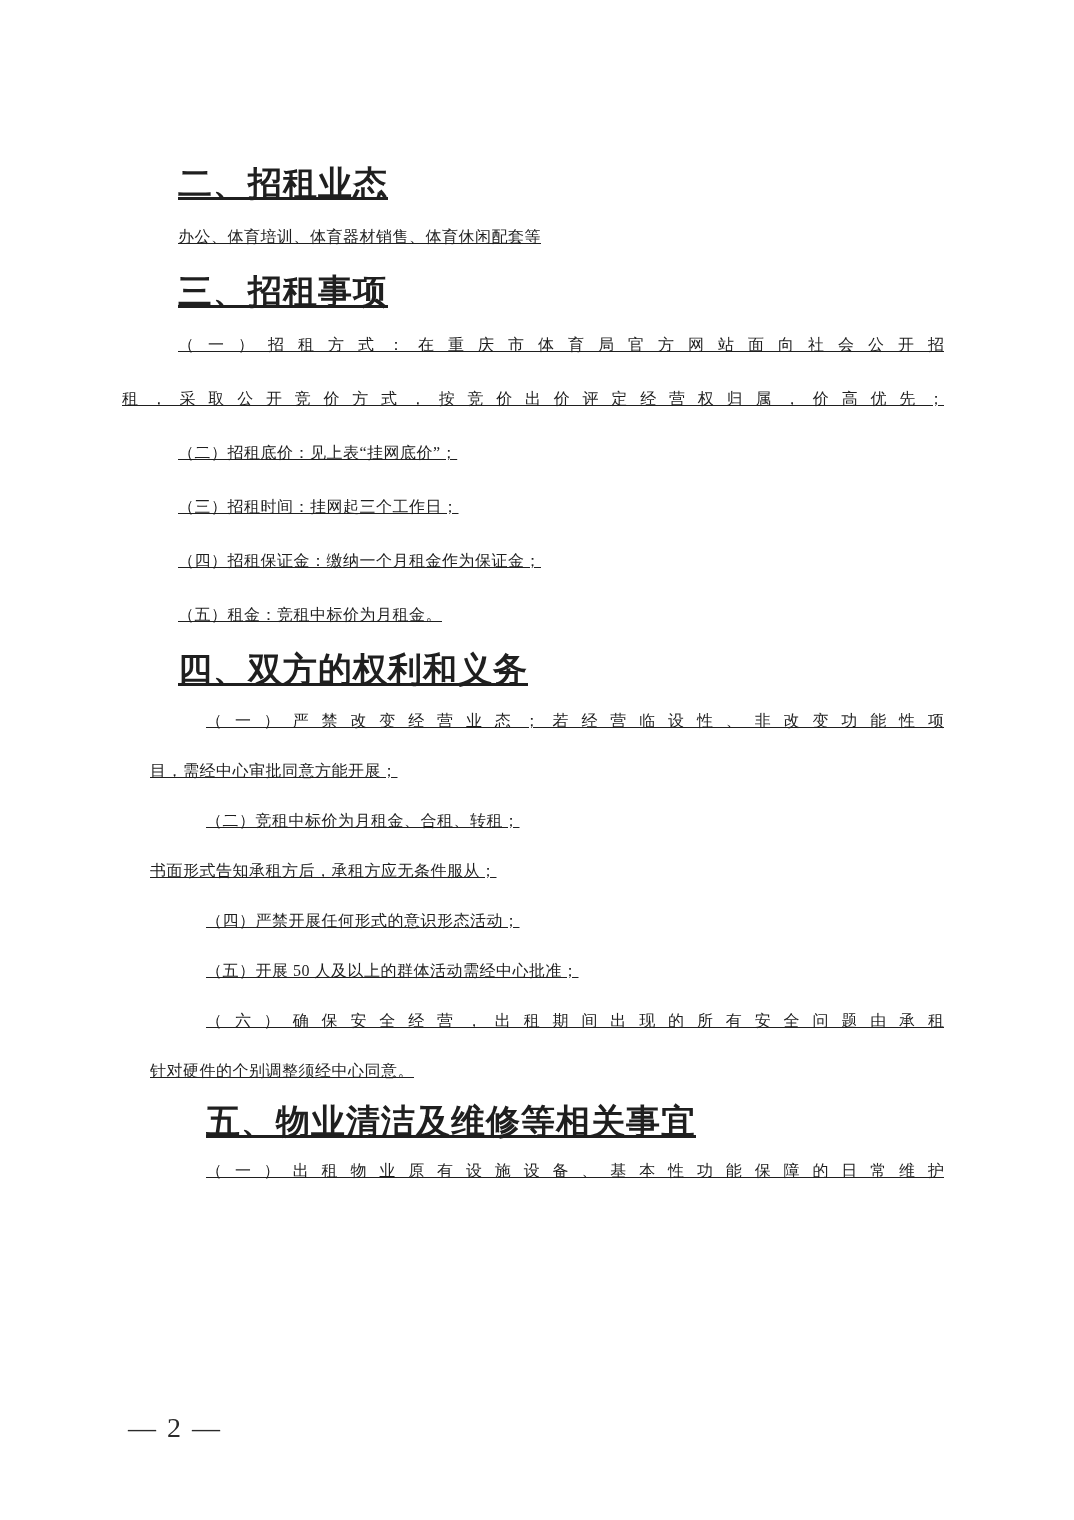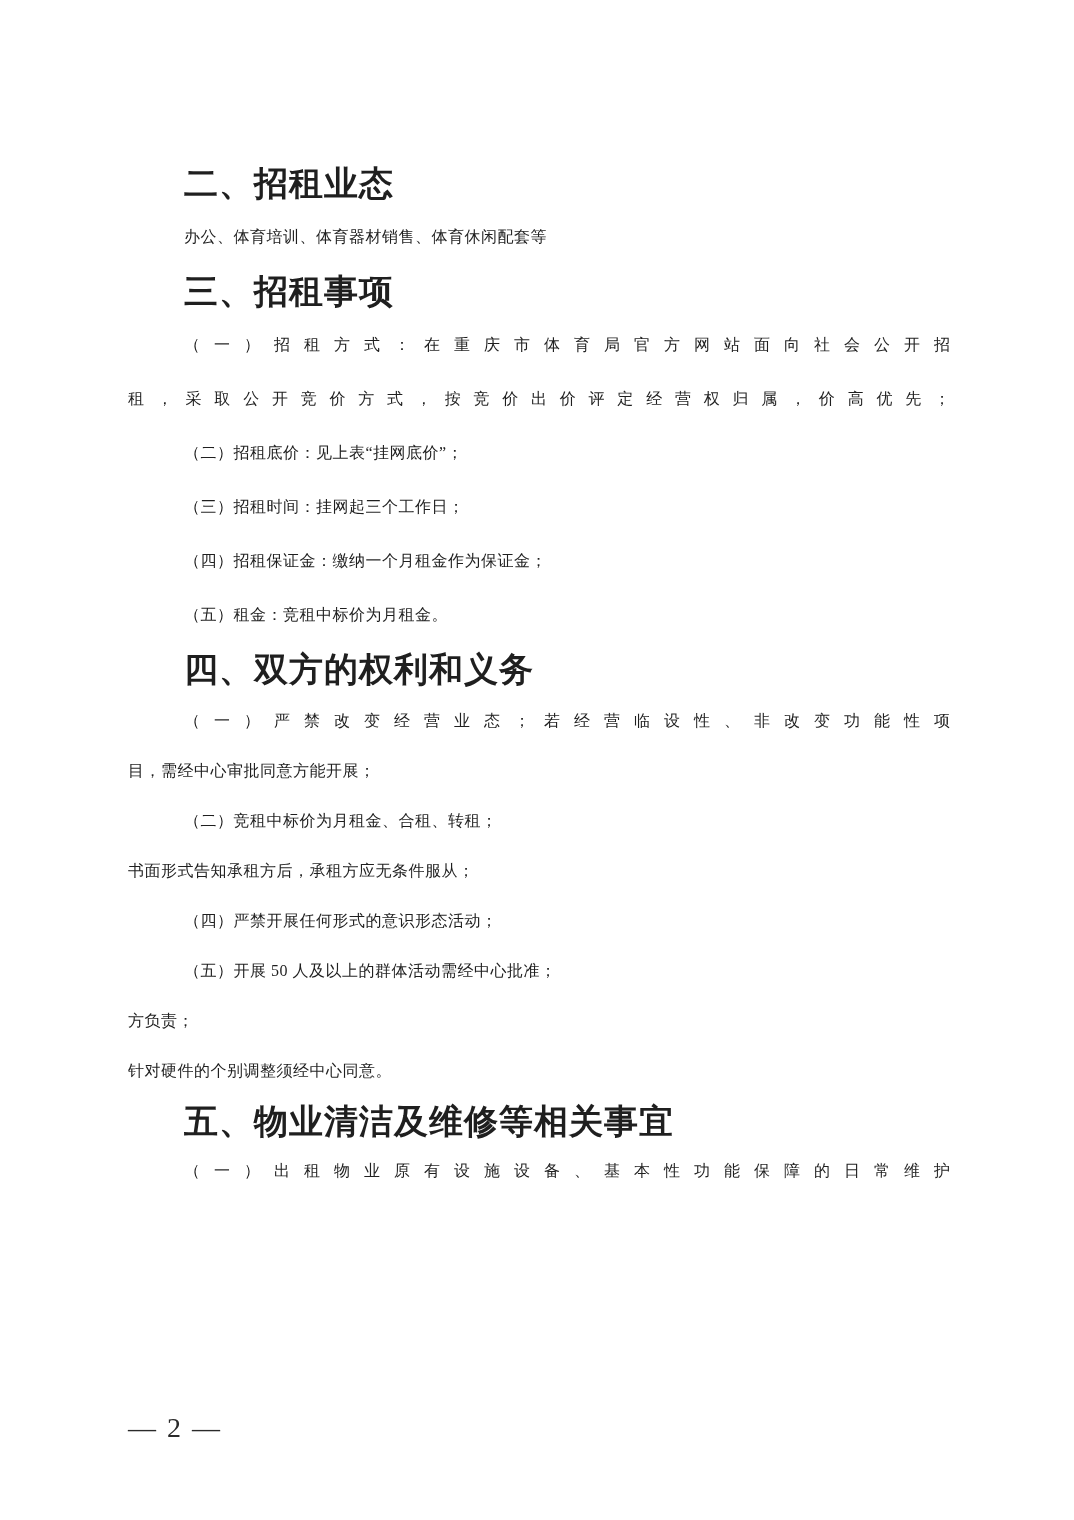--- a/index.html
+++ b/index.html
@@ -12,31 +12,32 @@
     width: 1074px;
     height: 1520px;
     margin: 0 auto;
     background: #ffffff;
     font-family: "Liberation Serif", serif;
     color: #1f1f1f;
     overflow: hidden;
   }
   .text-block {
     position: absolute;
-    left: 128px;
+    left: 122px;
     top: 156px;
     width: 822px;
+    text-decoration: underline;
   }
   .line {
     font-size: 16px;
     white-space: nowrap;
     letter-spacing: 0.5px;
   }
   .lh54 { height: 54px; line-height: 54px; }
-  .lh50 { height: 50px; line-height: 50px; }
+  .lh50 { height: 50px; line-height: 50px; margin-left: 28px; }
   .indent { text-indent: 56px; }
   .stretch {
     white-space: normal;
     text-align: justify;
     text-align-last: justify;
     letter-spacing: 0;
   }
   .heading {
     font-family: "Liberation Sans", sans-serif;
     font-weight: 700;
@@ -69,19 +70,19 @@
     <div class="line indent lh54">（三）招租时间：挂网起三个工作日；</div>
     <div class="line indent lh54">（四）招租保证金：缴纳一个月租金作为保证金；</div>
     <div class="line indent lh54">（五）租金：竞租中标价为月租金。</div>
     <div class="line heading indent lh54">四、双方的权利和义务</div>
     <div class="line indent stretch lh50">（一）严禁改变经营业态；若经营临设性、非改变功能性项</div>
     <div class="line lh50">目，需经中心审批同意方能开展；</div>
     <div class="line indent lh50">（二）竞租中标价为月租金、合租、转租；</div>
     <div class="line lh50">书面形式告知承租方后，承租方应无条件服从；</div>
     <div class="line indent lh50">（四）严禁开展任何形式的意识形态活动；</div>
     <div class="line indent lh50">（五）开展 50 人及以上的群体活动需经中心批准；</div>
-    <div class="line lh50">方负责；</div>
+    <div class="line indent stretch lh50">（六）确保安全经营，出租期间出现的所有安全问题由承租</div>
     <div class="line lh50">针对硬件的个别调整须经中心同意。</div>
     <div class="line heading indent lh50">五、物业清洁及维修等相关事宜</div>
     <div class="line indent stretch lh50">（一）出租物业原有设施设备、基本性功能保障的日常维护</div>
   </div>
   <div class="page-number">— 2 —</div>
 </div>
 
 </body></html>

